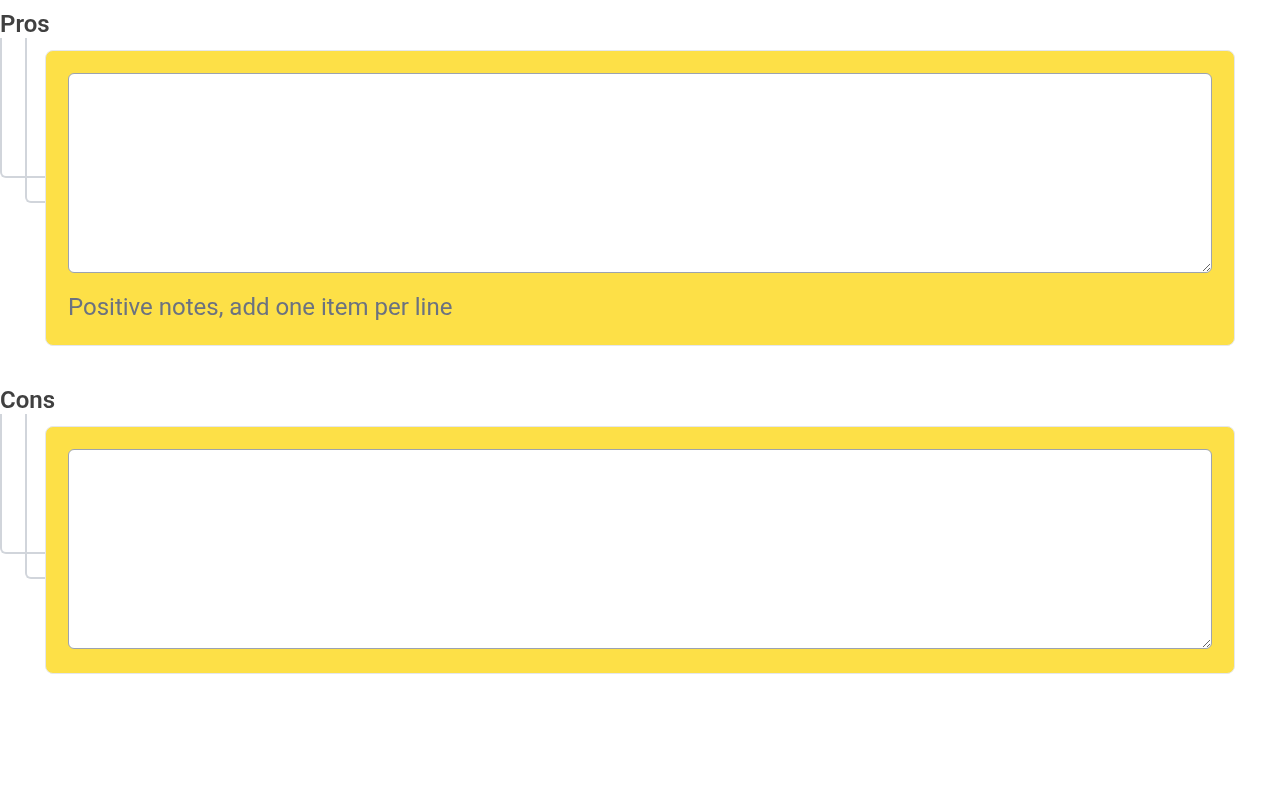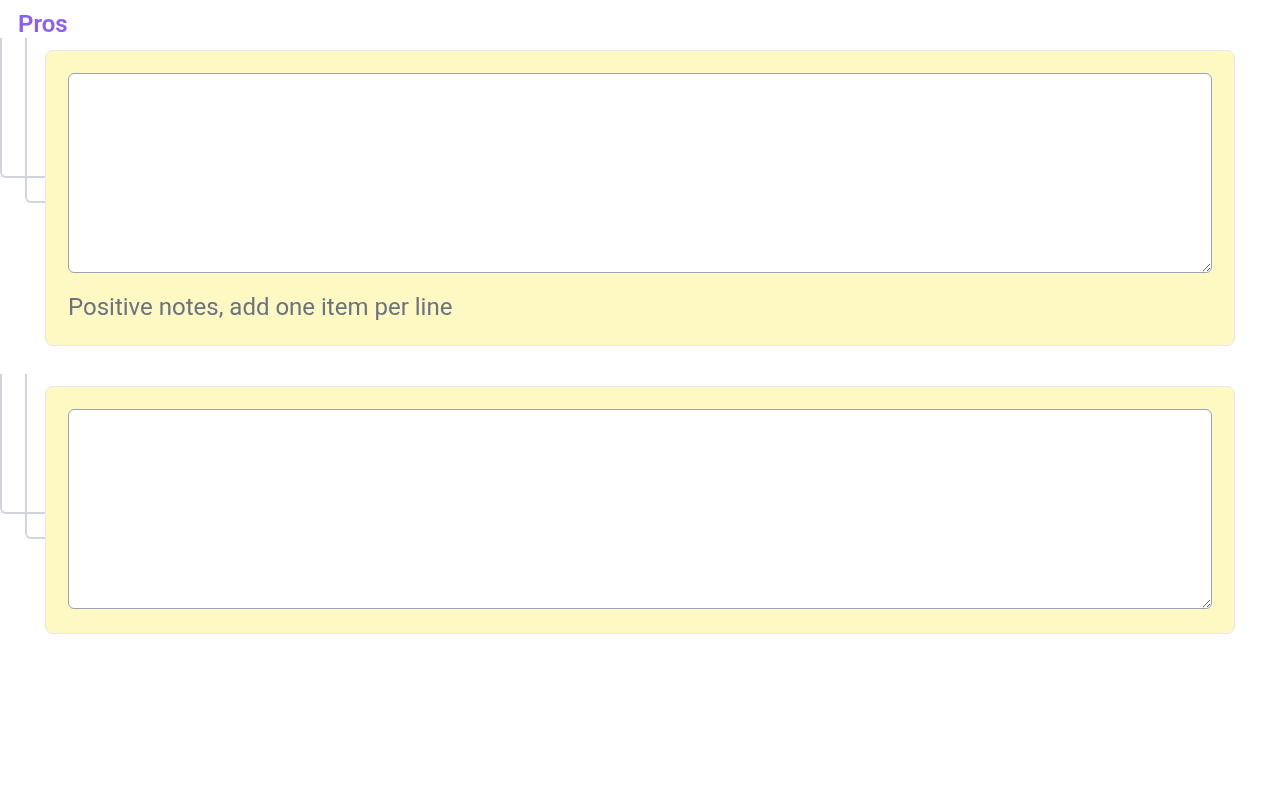--- a/index.html
+++ b/index.html
@@ -14,22 +14,22 @@
       height: 786px;
       padding-top: 10px;
     }
     .form-section {
       position: relative;
       margin-bottom: 40px;
     }
     .section-label {
       font-size: 24px;
       font-weight: 600;
-      color: #8b5cf6;
-      padding-left: 18px;
+      color: #404040;
+      padding-left: 0;
       margin-bottom: 12px;
       display: block;
     }
     .field-wrapper {
       position: relative;
       margin-left: 45px;
       margin-right: 28px;
     }
     .tree-connector {
       position: absolute;
@@ -55,21 +55,21 @@
       border-left: 2px solid #d1d5db;
       border-bottom-left-radius: 6px;
     }
     .tree-connector2.pros {
       height: 140px;
     }
     .tree-connector2.cons {
       height: 140px;
     }
     .field-box {
-      background: #fef9c3;
+      background: #fde047;
       border: 1px solid #e5e7eb;
       border-radius: 8px;
       padding: 22px 22px 24px 22px;
       position: relative;
     }
     .field-textarea {
       width: 100%;
       background: #ffffff;
       border: 1px solid #9ca3af;
       border-radius: 6px;
@@ -101,20 +101,21 @@
     <div class="tree-connector pros"></div>
     <div class="tree-connector2 pros"></div>
     <div class="field-box">
       <textarea class="field-textarea pros" style=""></textarea>
       <span class="field-help">Positive notes, add one item per line</span>
     </div>
   </div>
 </div>
 
 <div class="form-section">
+  <label class="section-label">Cons</label>
   <div class="field-wrapper">
     <div class="tree-connector cons"></div>
     <div class="tree-connector2 cons"></div>
     <div class="field-box">
       <textarea class="field-textarea cons" style=""></textarea>
     </div>
   </div>
 </div>
 
 </body></html>

